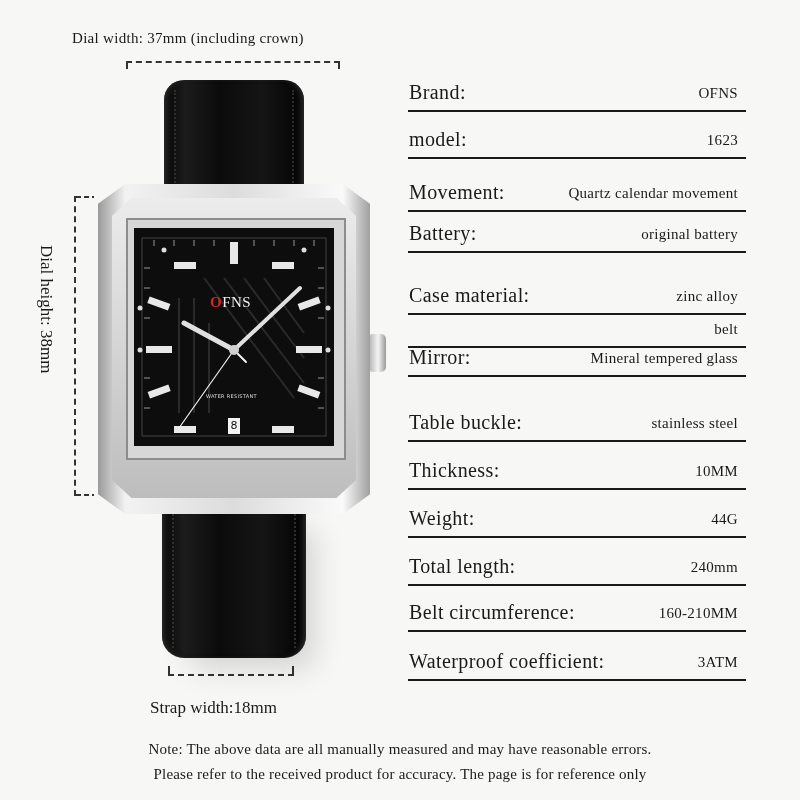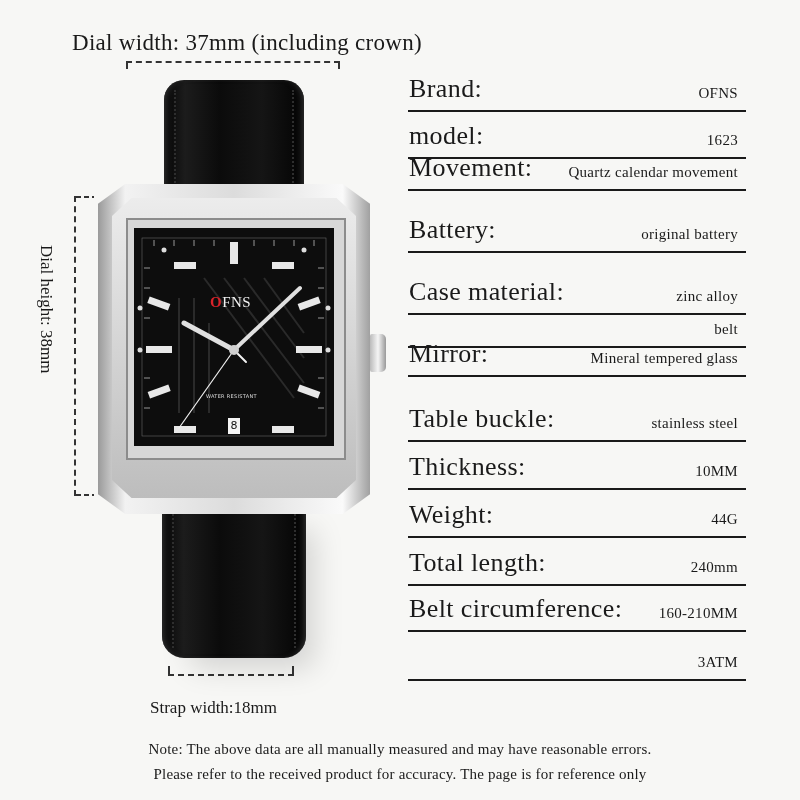--- a/index.html
+++ b/index.html
@@ -8,21 +8,21 @@
     background:#f7f7f5;
     font-family:"DejaVu Serif", "Liberation Serif", serif;
     color:#1a1a1a;
     position:relative;
   }
   .serif { font-family:"Liberation Serif", "DejaVu Serif", serif; }
 
   
   .dim-top-label {
     position:absolute; left:72px; top:30px; width:340px;
-    font-size:23px; letter-spacing:0.3px; white-space:nowrap;
+    font-size:15px; letter-spacing:0.3px; white-space:nowrap;
   }
   .dim-top-bracket {
     position:absolute; left:126px; top:61px; width:214px; height:6px;
     border-top:2px dashed #333;
   }
   .dim-top-bracket::before, .dim-top-bracket::after {
     content:""; position:absolute; top:0; width:2px; height:6px; background:#333;
   }
   .dim-top-bracket::before { left:0; }
   .dim-top-bracket::after { right:0; }
@@ -104,21 +104,21 @@
     font-family:"DejaVu Sans", sans-serif; font-size:11px; color:#111; text-align:center; line-height:16px;
   }
 
   
   .specs { position:absolute; left:408px; top:0; width:338px; }
   .spec-row {
     position:absolute; left:0; width:338px; height:47px;
     border-bottom:2.5px solid #1a1a1a;
   }
   .spec-label {
-    position:absolute; left:1px; bottom:6px; font-size:26px; white-space:nowrap;
+    position:absolute; left:1px; bottom:6px; font-size:20px; white-space:nowrap;
     letter-spacing:0.4px;
   }
   .spec-value {
     position:absolute; right:8px; bottom:8px; font-size:15px; white-space:nowrap;
     letter-spacing:0.3px;
   }
 
   
   .note {
     position:absolute; left:0; width:800px; text-align:center; font-size:15px; white-space:nowrap;
@@ -228,21 +228,21 @@
 
 <div class="specs">
   <div class="spec-row" style="top:63px;">
     <span class="spec-label serif">Brand:</span>
     <span class="spec-value serif">OFNS</span>
   </div>
   <div class="spec-row" style="top:110px;">
     <span class="spec-label serif">model:</span>
     <span class="spec-value serif">1623</span>
   </div>
-  <div class="spec-row" style="top:142px;">
+  <div class="spec-row" style="top:163px;">
     <span class="spec-label serif">Movement:</span>
     <span class="spec-value serif">Quartz calendar movement</span>
   </div>
   <div class="spec-row" style="top:204px;">
     <span class="spec-label serif">Battery:</span>
     <span class="spec-value serif">original battery</span>
   </div>
   <div class="spec-row" style="top:266px;">
     <span class="spec-label serif">Case material:</span>
     <span class="spec-value serif">zinc alloy</span>
@@ -268,18 +268,19 @@
   </div>
   <div class="spec-row" style="top:537px;">
     <span class="spec-label serif">Total length:</span>
     <span class="spec-value serif">240mm</span>
   </div>
   <div class="spec-row" style="top:583px;">
     <span class="spec-label serif">Belt circumference:</span>
     <span class="spec-value serif">160-210MM</span>
   </div>
   <div class="spec-row" style="top:632px;">
+    <span class="spec-label serif">Waterproof coefficient:</span>
     <span class="spec-value serif">3ATM</span>
   </div>
 </div>
 
 <div class="note serif" style="top:741px;">Note: The above data are all manually measured and may have reasonable errors.</div>
 <div class="note serif" style="top:766px;">Please refer to the received product for accuracy. The page is for reference only</div>
 
 </body></html>

